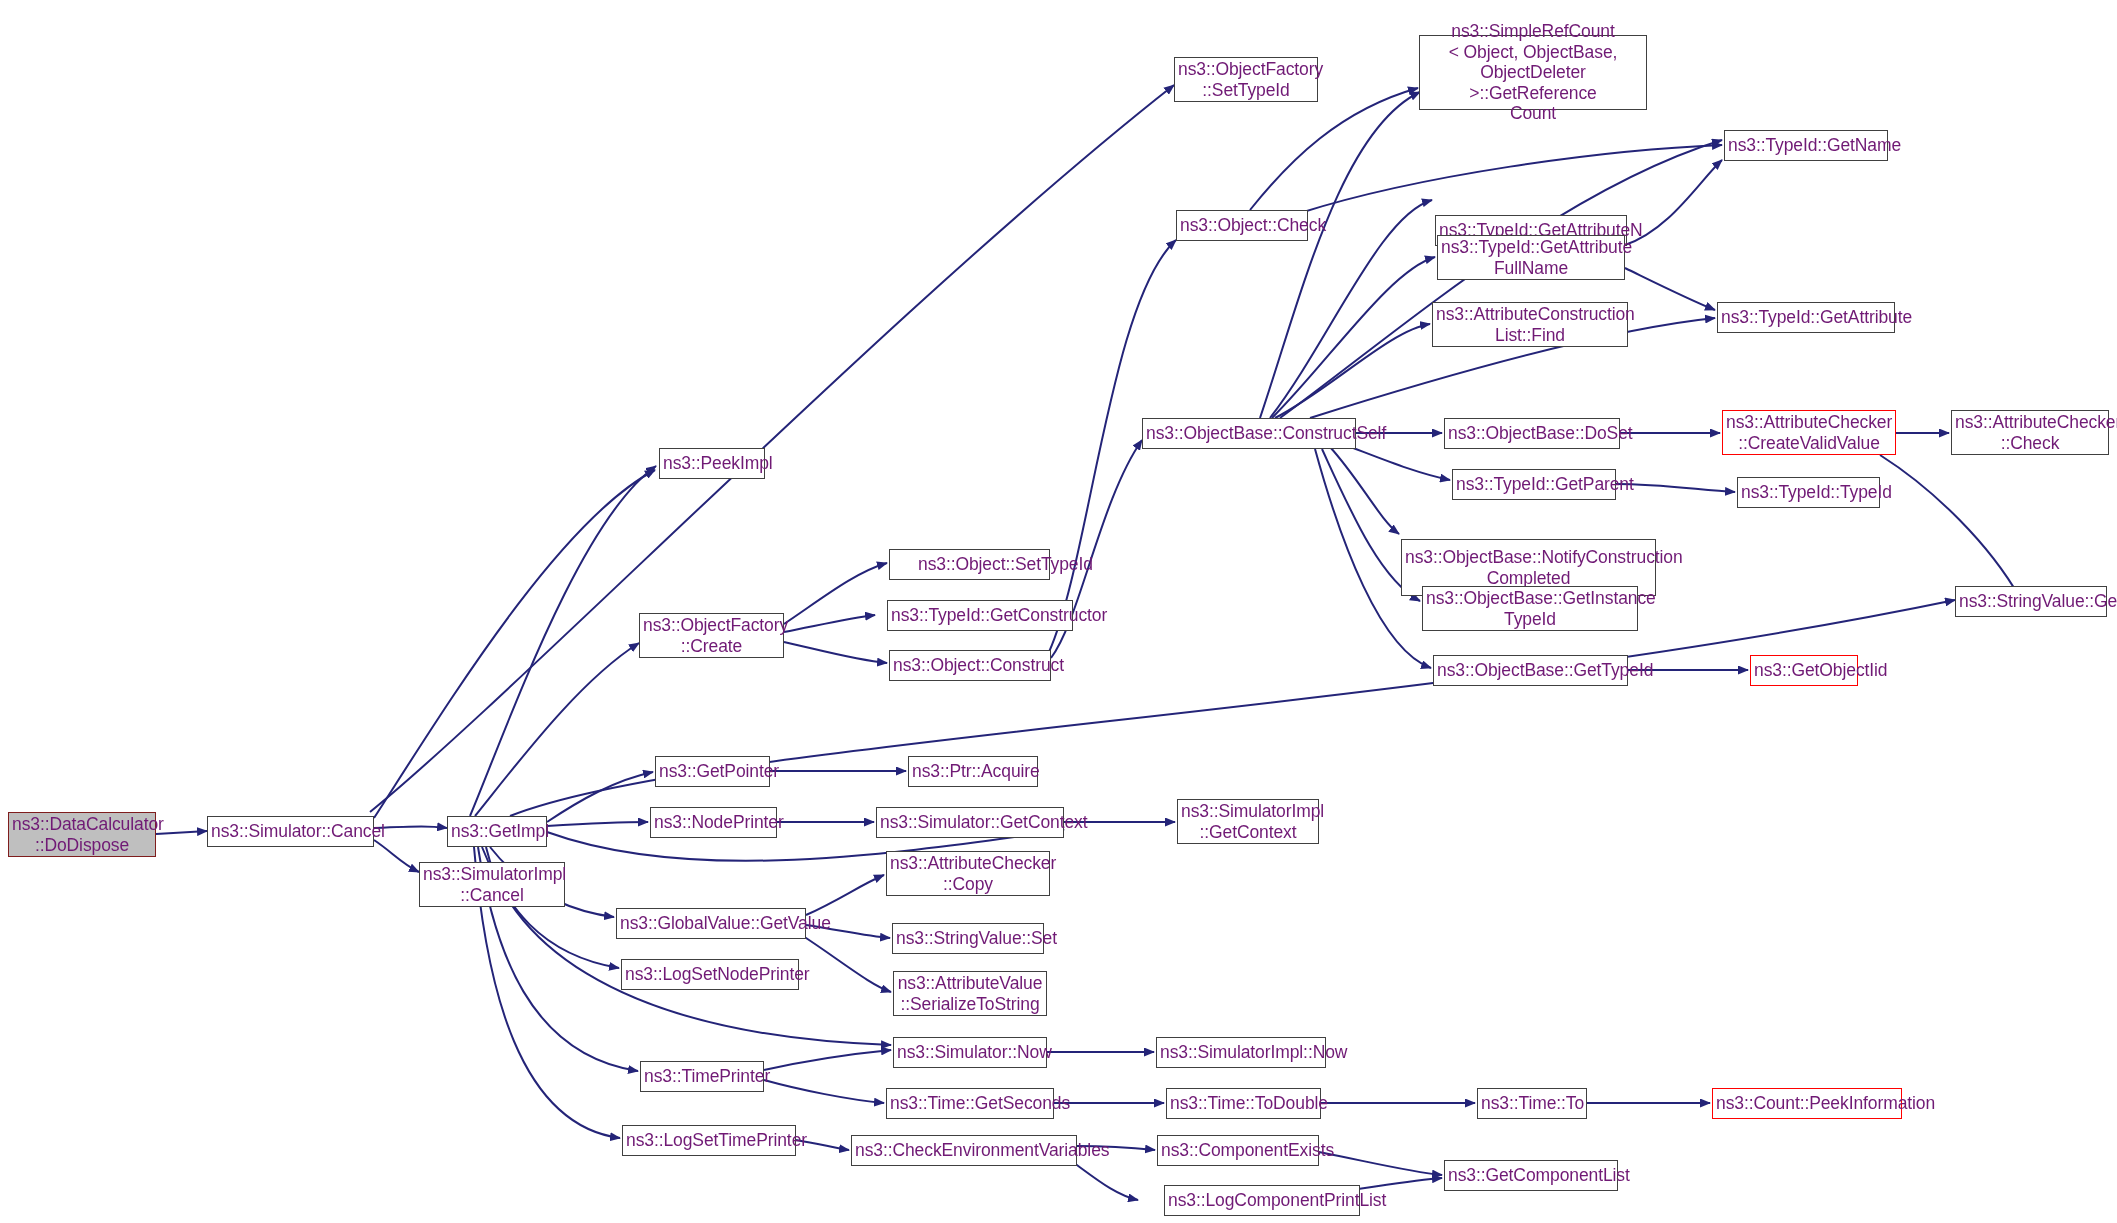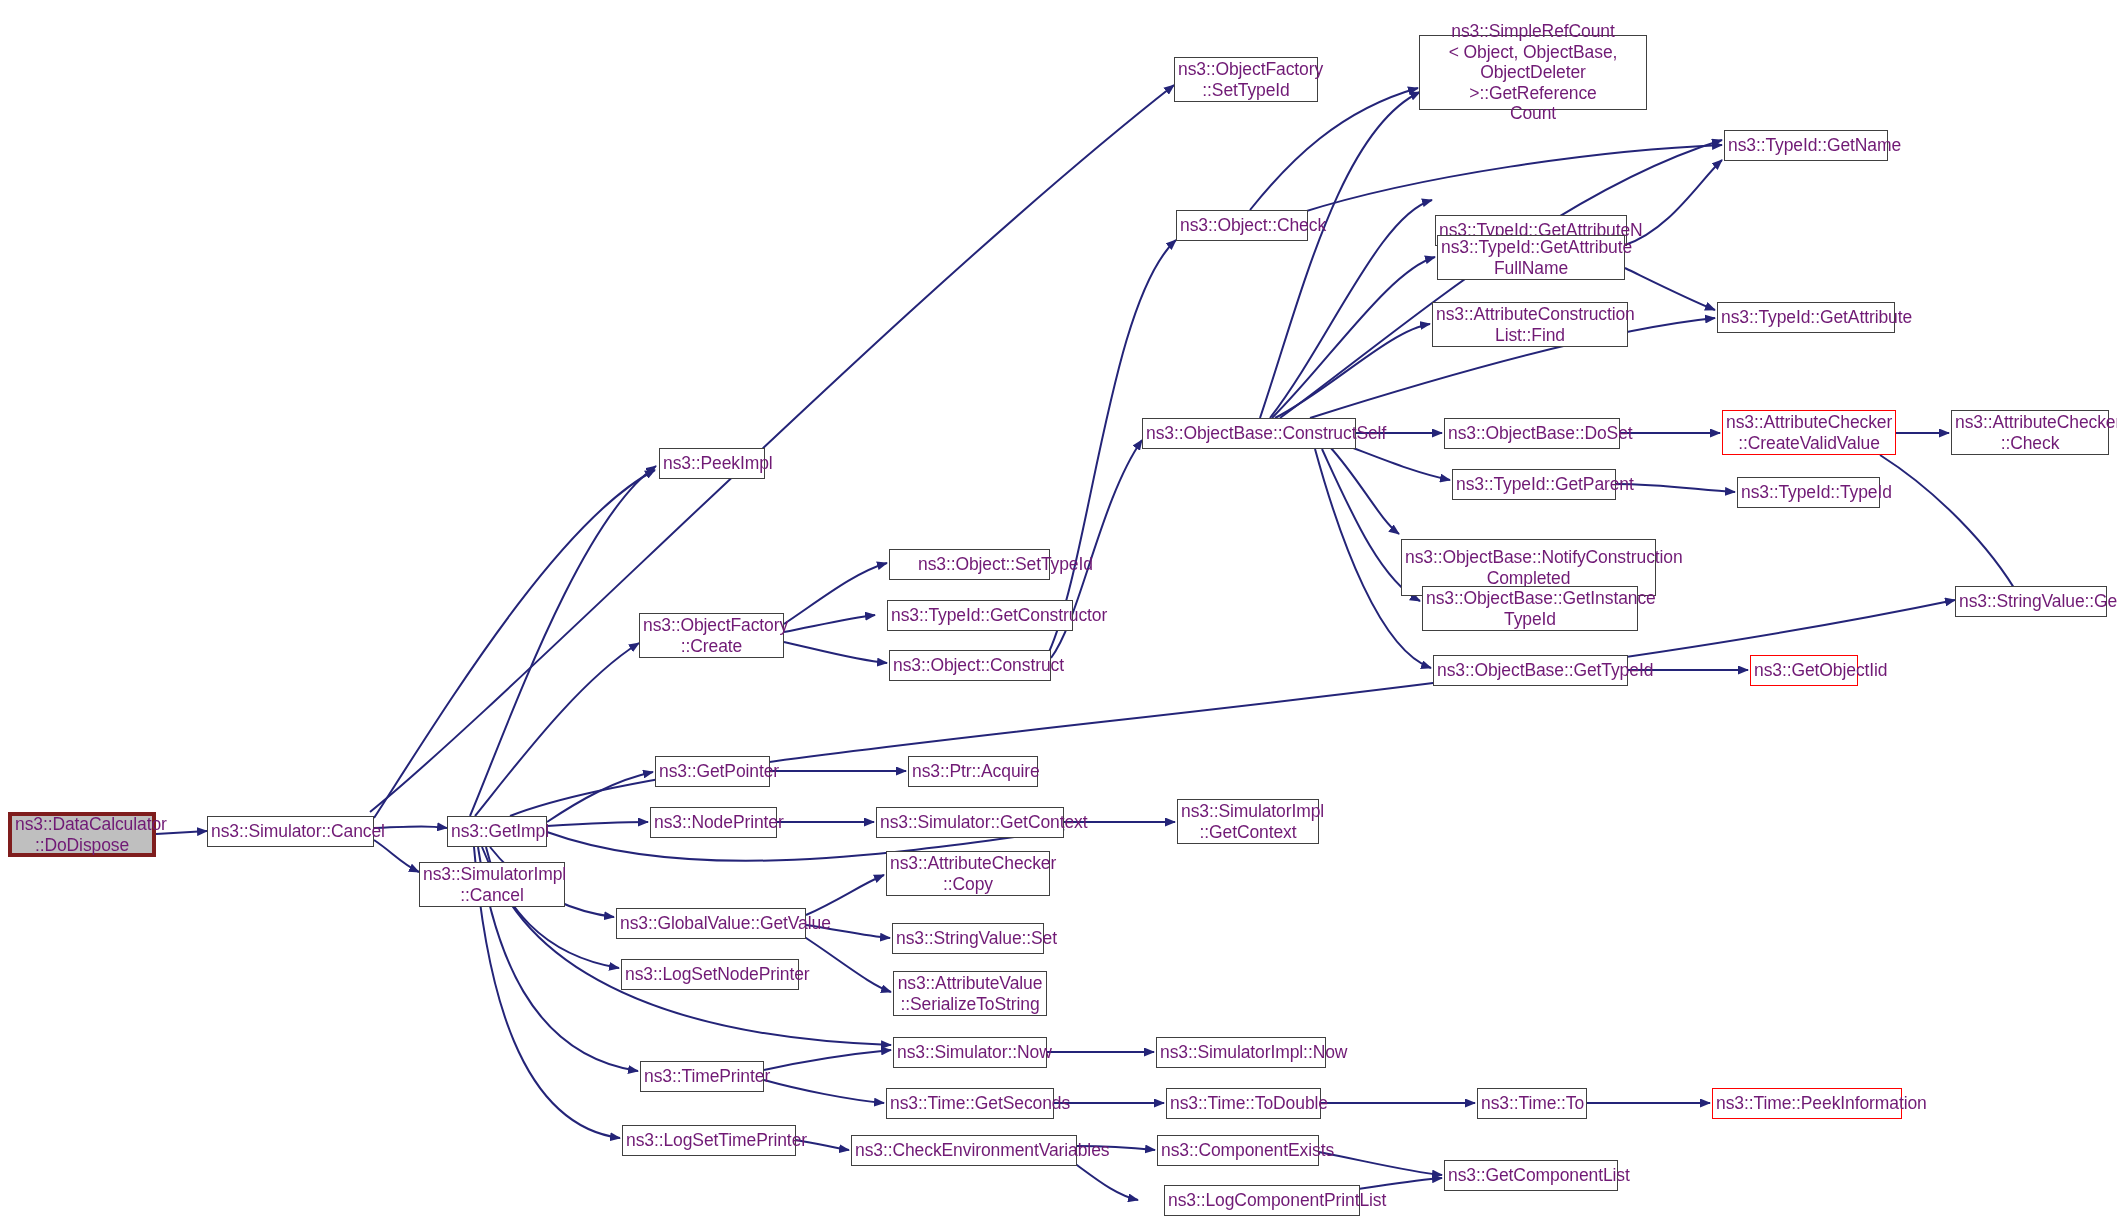--- a/index.html
+++ b/index.html
@@ -3,21 +3,21 @@
 <meta charset="utf-8">
 <style>
   html,body{margin:0;padding:0;background:#ffffff;}
   body{font-family:"Liberation Sans", sans-serif;}
   #graph-root{position:relative;width:2117px;height:1223px;background:#ffffff;overflow:hidden;}
   svg.edges{position:absolute;left:0;top:0;width:2117px;height:1223px;}
   .node{position:absolute;box-sizing:border-box;display:flex;align-items:center;justify-content:center;
         text-align:center;background:#ffffff;border:1px solid #404040;
         font-size:17.5px;line-height:1.18;color:#701a75;letter-spacing:-0.1px;
         font-family:"Liberation Sans", sans-serif;white-space:pre-line;padding:0 3px;}
-  .node.root{background:#bfbfbf;border:4px solid #7f1d1d;}
+  .node.root{background:#bfbfbf;border:1px solid #7f1d1d;}
   .node.red{border:1.5px solid #ff0000;}
   .node .lbl{display:block;width:100%;}
 </style>
 </head>
 <body>
 
 <div id="graph-root">
   <svg class="edges" viewBox="0 0 2117 1223">
     <defs>
       <marker id="ah" markerWidth="11" markerHeight="9" refX="10" refY="4.5" orient="auto" markerUnits="userSpaceOnUse">
@@ -139,20 +139,20 @@
       <div class="node" style="left: 892px; top: 923px; width: 152px; height: 31px;"><span class="lbl">ns3::StringValue::Set</span></div>
       <div class="node" style="left: 893px; top: 971px; width: 154px; height: 45px;"><span class="lbl">ns3::AttributeValue
 ::SerializeToString</span></div>
       <div class="node" style="left: 621px; top: 959px; width: 178px; height: 31px;"><span class="lbl">ns3::LogSetNodePrinter</span></div>
       <div class="node" style="left: 640px; top: 1061px; width: 124px; height: 31px;"><span class="lbl">ns3::TimePrinter</span></div>
       <div class="node" style="left: 893px; top: 1037px; width: 154px; height: 31px;"><span class="lbl">ns3::Simulator::Now</span></div>
       <div class="node" style="left: 1156px; top: 1037px; width: 170px; height: 31px;"><span class="lbl">ns3::SimulatorImpl::Now</span></div>
       <div class="node" style="left: 886px; top: 1088px; width: 168px; height: 31px;"><span class="lbl">ns3::Time::GetSeconds</span></div>
       <div class="node" style="left: 1166px; top: 1088px; width: 155px; height: 31px;"><span class="lbl">ns3::Time::ToDouble</span></div>
       <div class="node" style="left: 1477px; top: 1088px; width: 110px; height: 31px;"><span class="lbl">ns3::Time::To</span></div>
-      <div class="node red" style="left: 1712px; top: 1088px; width: 190px; height: 31px;"><span class="lbl">ns3::Time::PeekInformation</span></div>
+      <div class="node red" style="left: 1712px; top: 1088px; width: 190px; height: 31px;"><span class="lbl">ns3::Count::PeekInformation</span></div>
       <div class="node" style="left: 622px; top: 1125px; width: 174px; height: 31px;"><span class="lbl">ns3::LogSetTimePrinter</span></div>
       <div class="node" style="left: 851px; top: 1135px; width: 226px; height: 31px;"><span class="lbl">ns3::CheckEnvironmentVariables</span></div>
       <div class="node" style="left: 1157px; top: 1135px; width: 162px; height: 31px;"><span class="lbl">ns3::ComponentExists</span></div>
       <div class="node" style="left: 1164px; top: 1185px; width: 196px; height: 31px;"><span class="lbl">ns3::LogComponentPrintList</span></div>
       <div class="node" style="left: 1444px; top: 1160px; width: 174px; height: 31px;"><span class="lbl">ns3::GetComponentList</span></div>
     </div>
 </div>
 
 </body></html>

